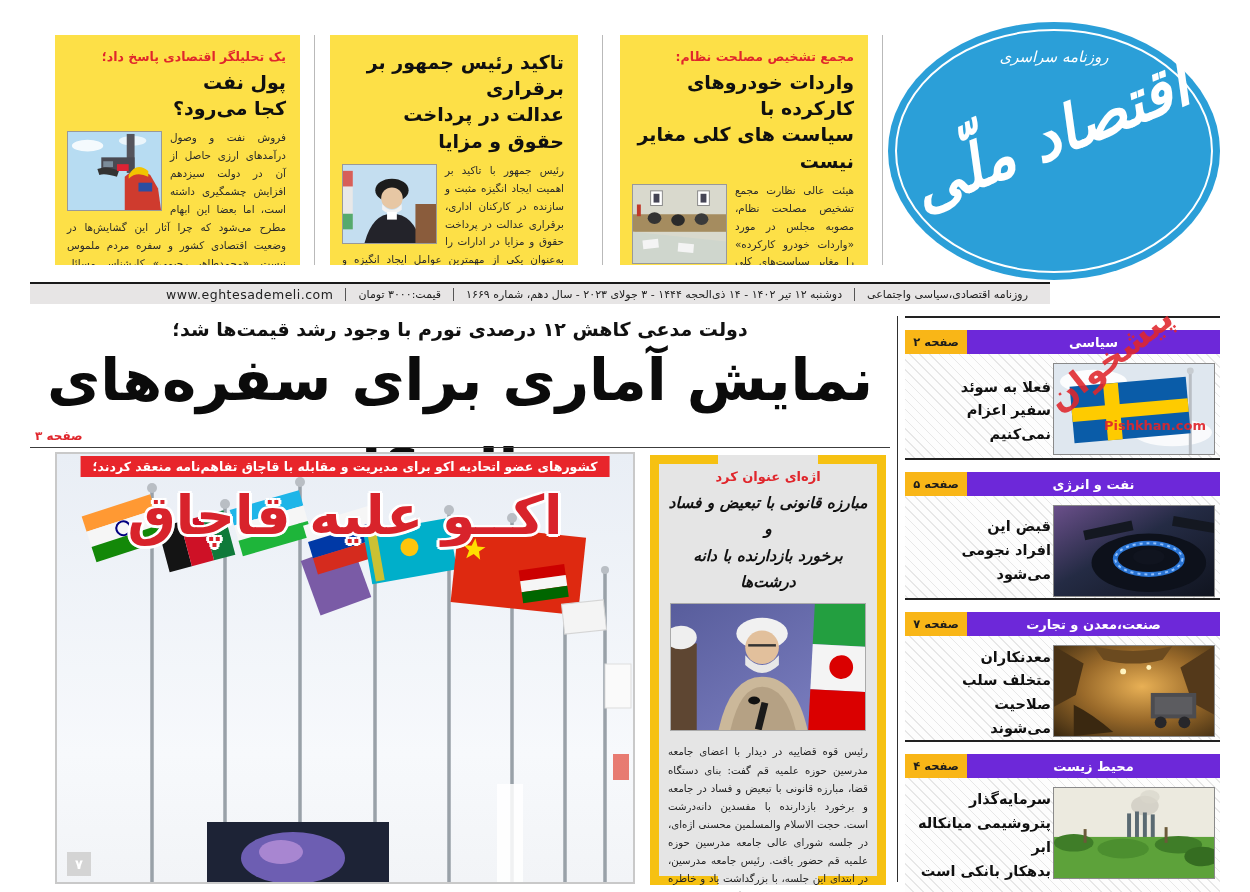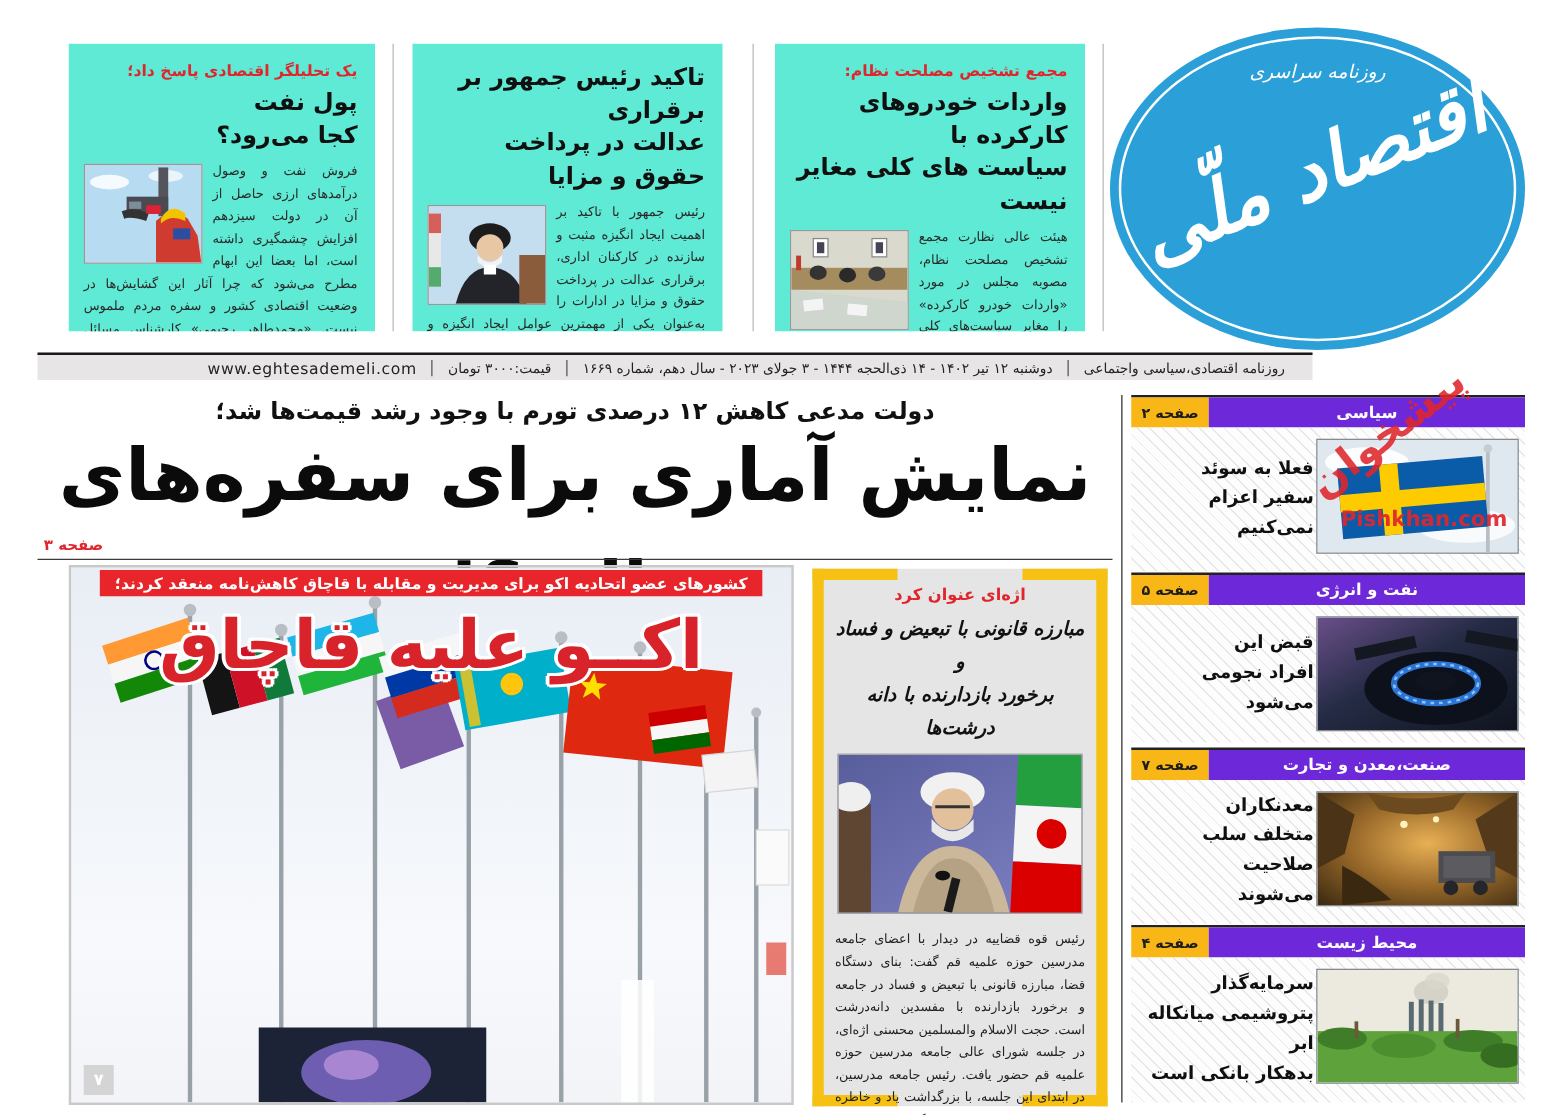--- a/index.html
+++ b/index.html
@@ -2,21 +2,21 @@
 <html lang="fa"><head>
 <meta charset="utf-8">
 <style>
   * { margin:0; padding:0; box-sizing:border-box; }
   html,body { background:#fff; }
   body { font-family:"DejaVu Sans", sans-serif; }
   .page { position:relative; width:1250px; height:892px; background:#fff; overflow:hidden; margin:0 auto; }
   .preline { white-space:pre-line; }
 
   
-  .topbox { position:absolute; top:35px; height:230px; background:#5eead4; padding:14px 14px 10px 12px; direction:rtl; overflow:hidden; }
+  .topbox { position:absolute; top:35px; height:230px; background:#fde047; padding:14px 14px 10px 12px; direction:rtl; overflow:hidden; }
   .tb1 { left:55px;  width:245px; }
   .tb2 { left:330px; width:248px; }
   .tb3 { left:620px; width:248px; }
   .vdiv { position:absolute; top:35px; height:230px; width:1px; background:#b9b9b9; }
   .topbox .kicker { color:#e0262c; font-weight:bold; font-size:12.5px; text-align:right; margin-bottom:5px; }
   .topbox .hl { color:#101010; font-weight:bold; font-size:19px; line-height:1.38; text-align:right; margin-bottom:8px; }
   .topbox .body { font-size:10.4px; line-height:1.72; color:#2a2a2a; text-align:justify; }
   .topbox .thumb { float:left; width:95px; height:80px; border:1px solid #999; margin:2px 8px 4px 0; background:#ddd; }
 
   
@@ -61,27 +61,27 @@
   .cs-hl { color:#111; font-weight:bold; font-size:15.5px; line-height:1.7; margin-bottom:8px;font-style:italic; }
   .cs-photo { width:196px; height:128px; margin:0 auto 8px auto; border:1px solid #aaa; background:#889; }
   .cs-body { text-align:justify; font-size:10.2px; line-height:1.78; color:#222; }
 
   
   .side-sec { position:absolute; left:905px; width:315px; border-top:2px solid #222; background:#fff; }
   .ss1 { top:316px; height:141px; }
   .ss2 { top:458px; height:136px; }
   .ss3 { top:598px; height:141px; }
   .ss4 { top:740px; height:142px; }
-  .ss-head { display:flex; height:24px; }
+  .ss-head { display:flex; height:24px;margin-top:12px; }
   .ss-pg { width:62px; background:#f9b617; color:#1c1c1c; font-weight:bold; font-size:11.5px; display:flex; align-items:center; justify-content:center; }
   .ss-cat { flex:1; background:#6d28d9; color:#fff; font-weight:bold; font-size:13px; display:flex; align-items:center; justify-content:center; direction:rtl; }
   .ss-body { position:relative; height:calc(100% - 24px); background:#fdfdfd; background-image:repeating-linear-gradient(45deg, rgba(190,190,190,.35) 0 1px, transparent 1px 7px); }
   .ss-img { position:absolute; right:5px; top:9px; width:162px; height:92px; border:1px solid #8a8a8a; background:#cde; }
   .ss-hl { position:absolute; left:6px; width:140px; top:50%; transform:translateY(-50%); direction:rtl; text-align:right; padding-left:4px; font-weight:bold; font-size:14.5px; line-height:1.65; color:#101010; }
-  .wm-en { position:absolute; right:14px; top:64px; color:#e0262c; font-weight:bold; font-size:17px; z-index:6; opacity:.92; }
+  .wm-en { position:absolute; right:14px; top:64px; color:#e0262c; font-weight:bold; font-size:13px; z-index:6; opacity:.92; }
   .wm-fa { position:absolute; right:36px; top:-16px; color:#e0262c; font-weight:bold; font-size:34px; z-index:6; opacity:.88; transform:rotate(-38deg); }
 </style>
 </head>
 <body>
 
 <div class="page">
 
   <div class="topbox tb1">
     <div class="kicker">یک تحلیلگر اقتصادی پاسخ داد؛</div>
     <div class="hl preline">پول نفت
@@ -172,21 +172,21 @@
     <div class="seg web">www.eghtesademeli.com</div>
   </div>
 
   <div class="lead-kicker">دولت مدعی کاهش ۱۲ درصدی تورم با وجود رشد قیمت‌ها شد؛</div>
   <div class="lead-hl">نمایش آماری برای سفره‌های خالی؟!</div>
   <div class="lead-pg">صفحه ۳</div>
   <div class="lead-rule"></div>
   <div class="main-vline"></div>
 
   <div class="photo-story">
-    <div class="ps-banner">کشورهای عضو اتحادیه اکو برای مدیریت و مقابله با قاچاق کاهش‌نامه منعقد کردند؛</div>
+    <div class="ps-banner">کشورهای عضو اتحادیه اکو برای مدیریت و مقابله با قاچاق تفاهم‌نامه منعقد کردند؛</div>
     <div class="ps-hl">اکــو علیه قاچاق</div>
     <svg class="ps-svg" viewBox="0 0 576 428" preserveAspectRatio="none">
 
       <g stroke="#99a1a8" stroke-width="3.5">
         <line x1="95" y1="36" x2="95" y2="428"></line>
         <line x1="168" y1="52" x2="168" y2="428"></line>
         <line x1="243" y1="30" x2="243" y2="428"></line>
         <line x1="318" y1="44" x2="318" y2="428"></line>
         <line x1="392" y1="58" x2="392" y2="428"></line>
         <line x1="455" y1="66" x2="455" y2="428"></line>

